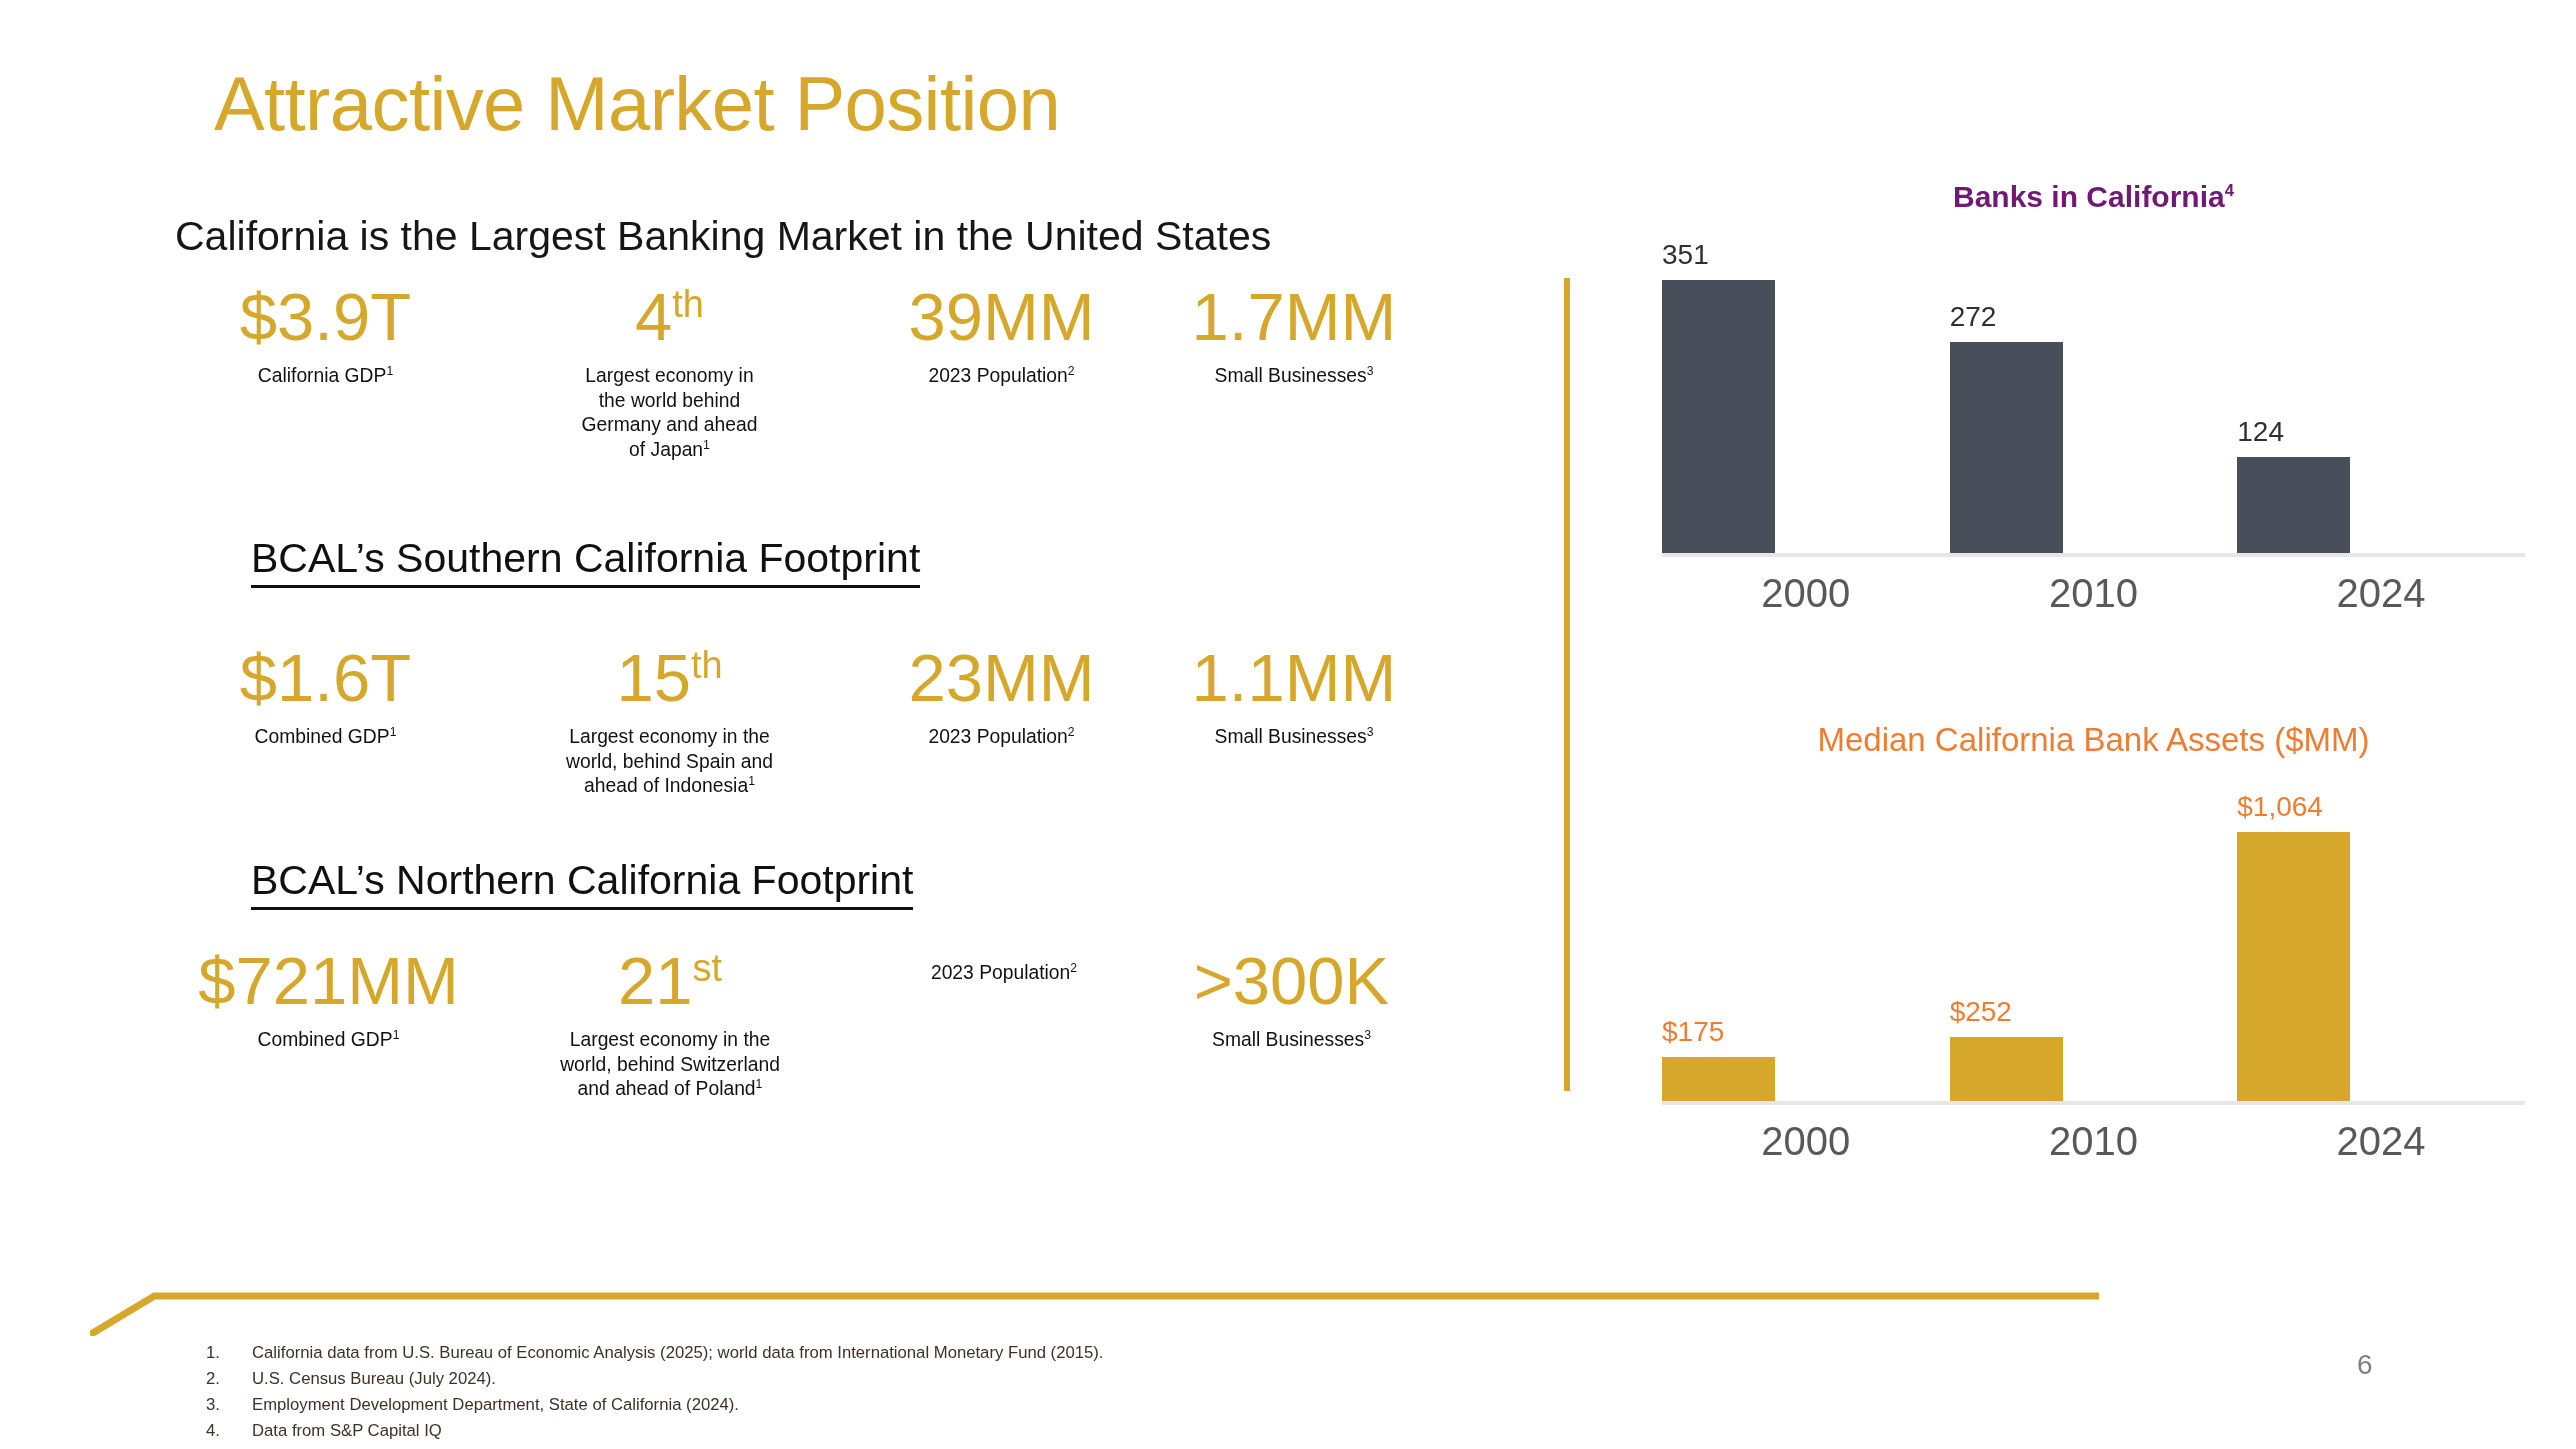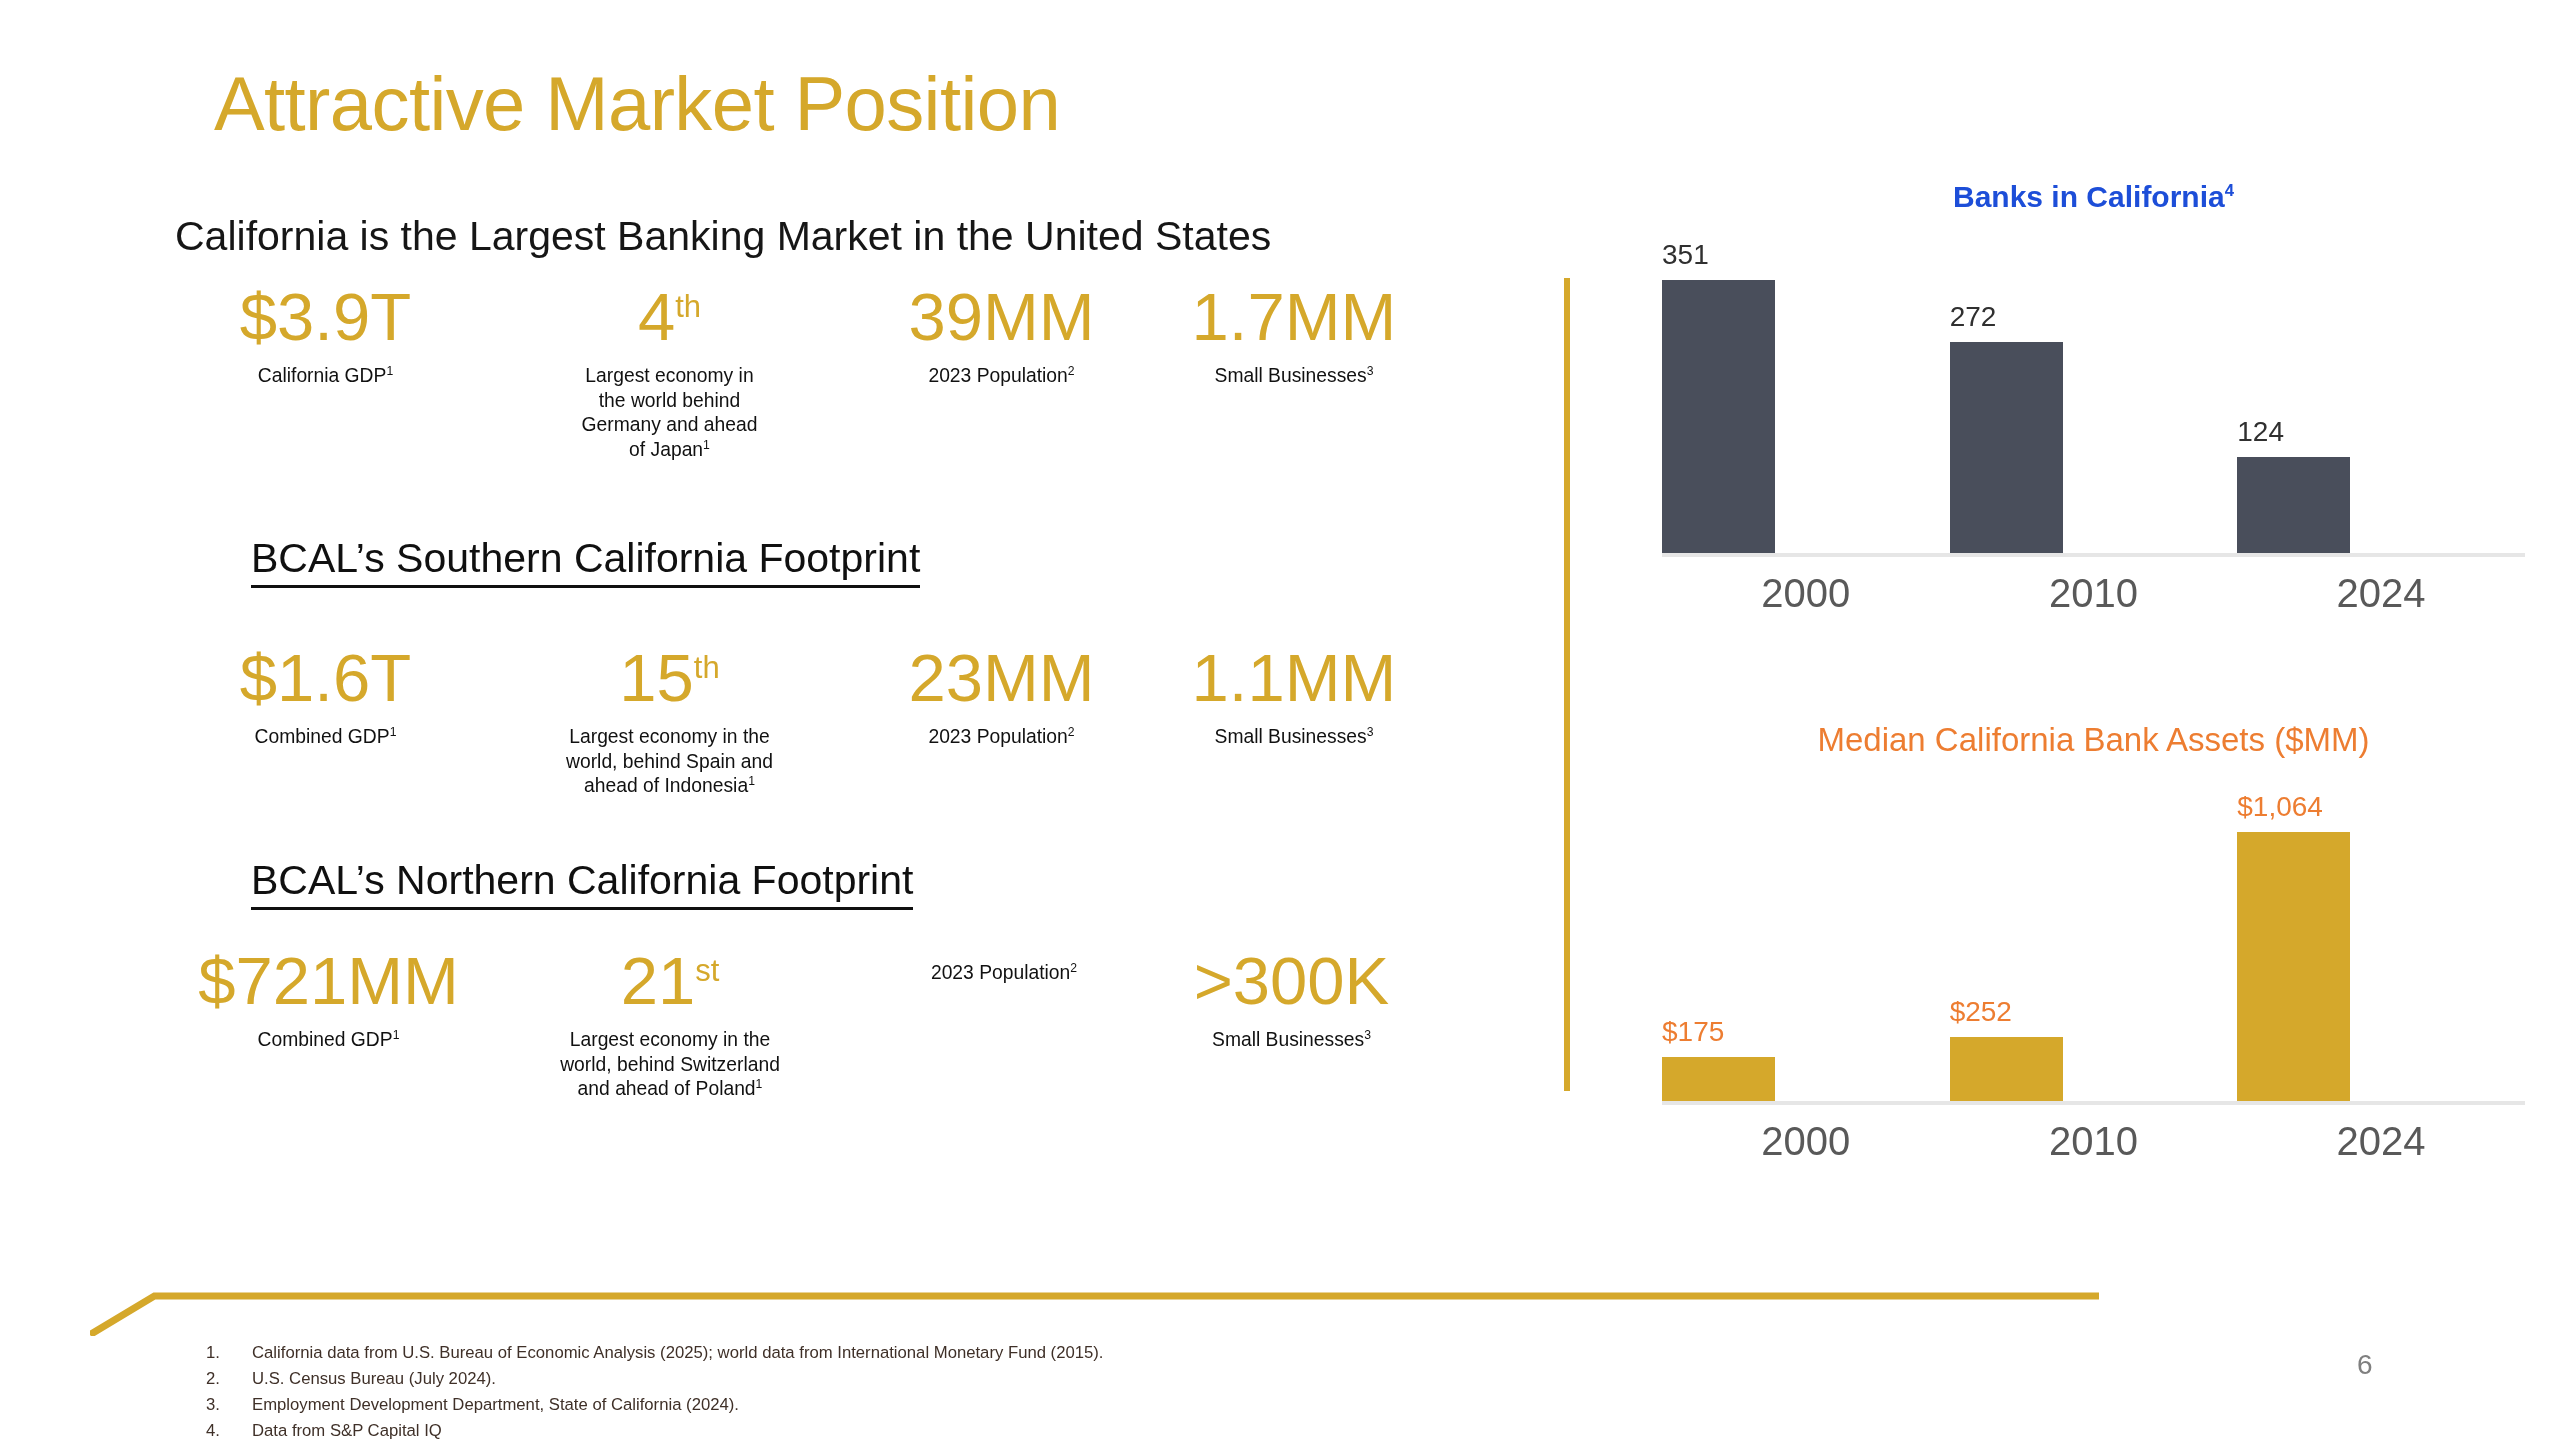--- a/index.html
+++ b/index.html
@@ -55,21 +55,21 @@
     text-align:center;
   }
   .stat .value {
     color:#D5A82B;
     font-size:67px;
     font-weight:400;
     line-height:1;
     white-space:nowrap;
   }
   .stat .value sup {
-    font-size:31px;
+    font-size:38px;
     vertical-align:super;
     line-height:0;
   }
   .stat .caption {
     margin-top:14px;
     font-size:19.3px;
     color:#111111;
     line-height:1.28;
     white-space:pre-line;
   }
@@ -98,21 +98,21 @@
   
   .chart-block { position:absolute; }
   #chart1 { left:1662px; top:180px; width:863px; height:477px; }
   #chart2 { left:1662px; top:721px; width:863px; height:477px; }
 
   .chart-title {
     text-align:center;
     white-space:nowrap;
     font-weight:bold;
   }
-  #chart1 .chart-title { font-size:30px; color:#1d4ed8; }
+  #chart1 .chart-title { font-size:30px; color:#701a75; }
   #chart2 .chart-title { font-size:33px; color:#ED7D31; font-weight:400; }
   .chart-title sup { font-size:16.7px; vertical-align:super; line-height:0; }
 
   .plot {
     position:relative;
     margin-top:18px;
     height:325px;
   }
   #chart2 .plot { height:328px; }
 

